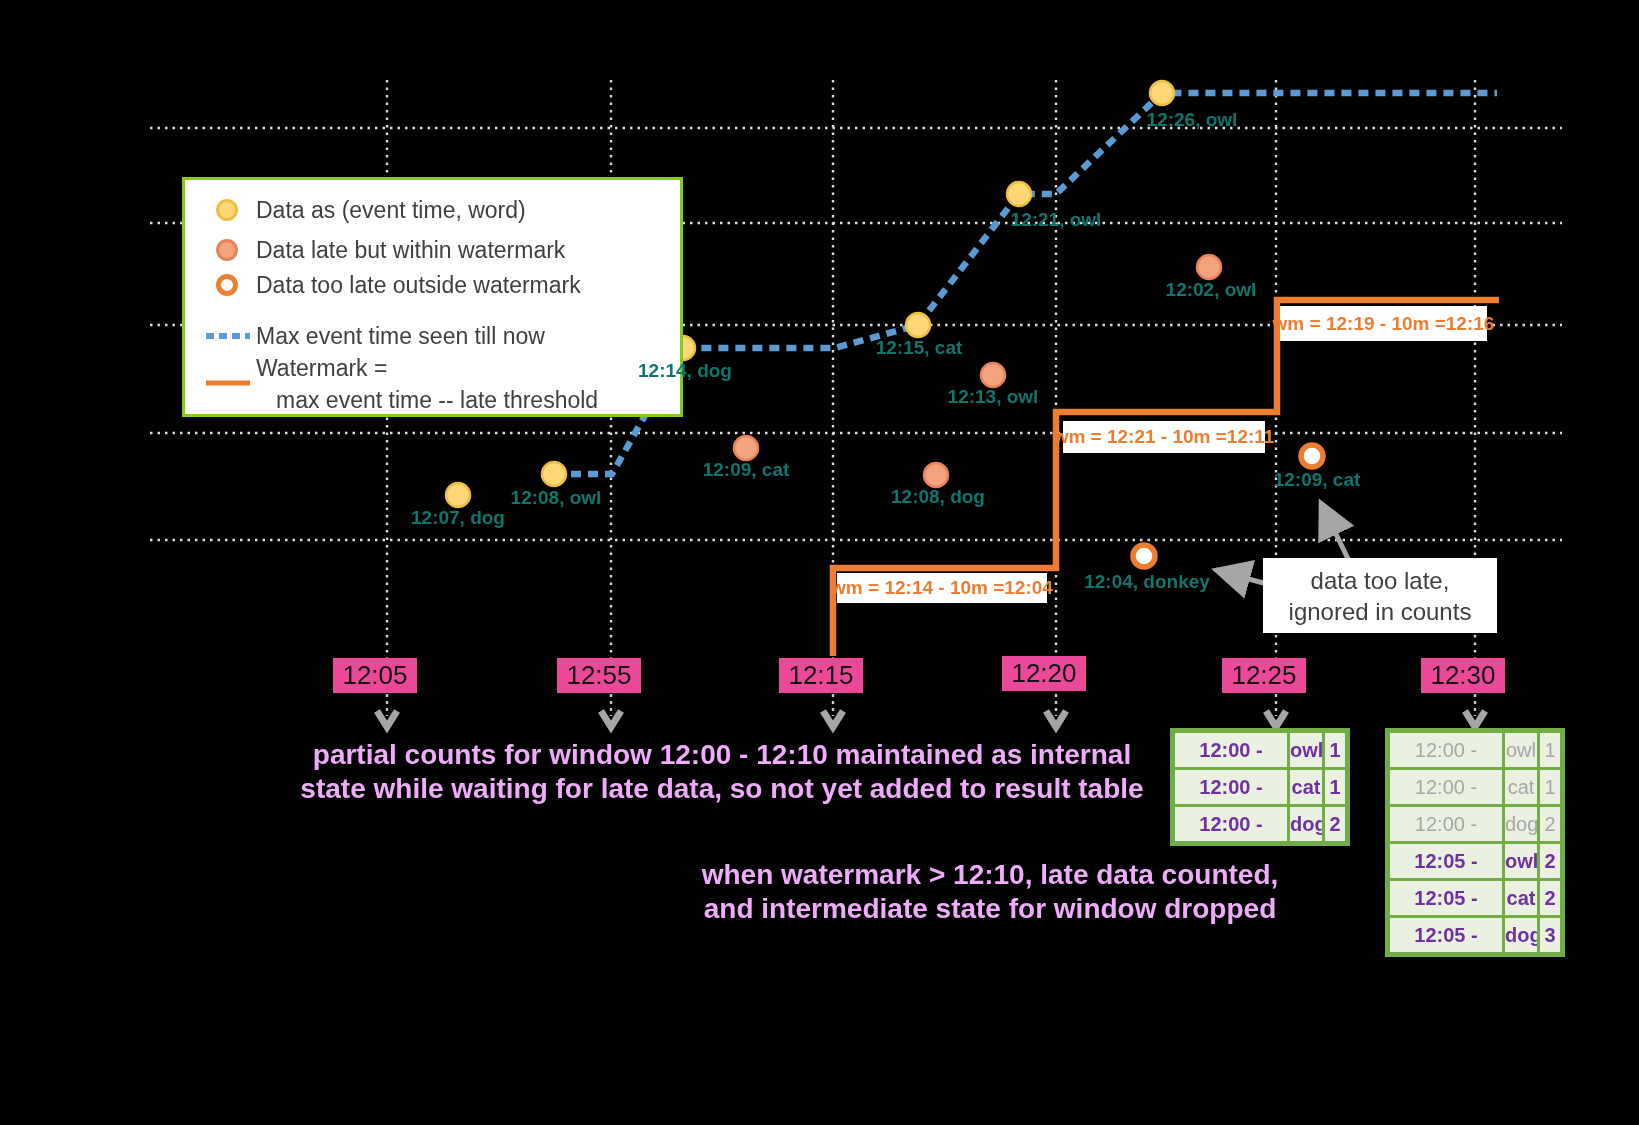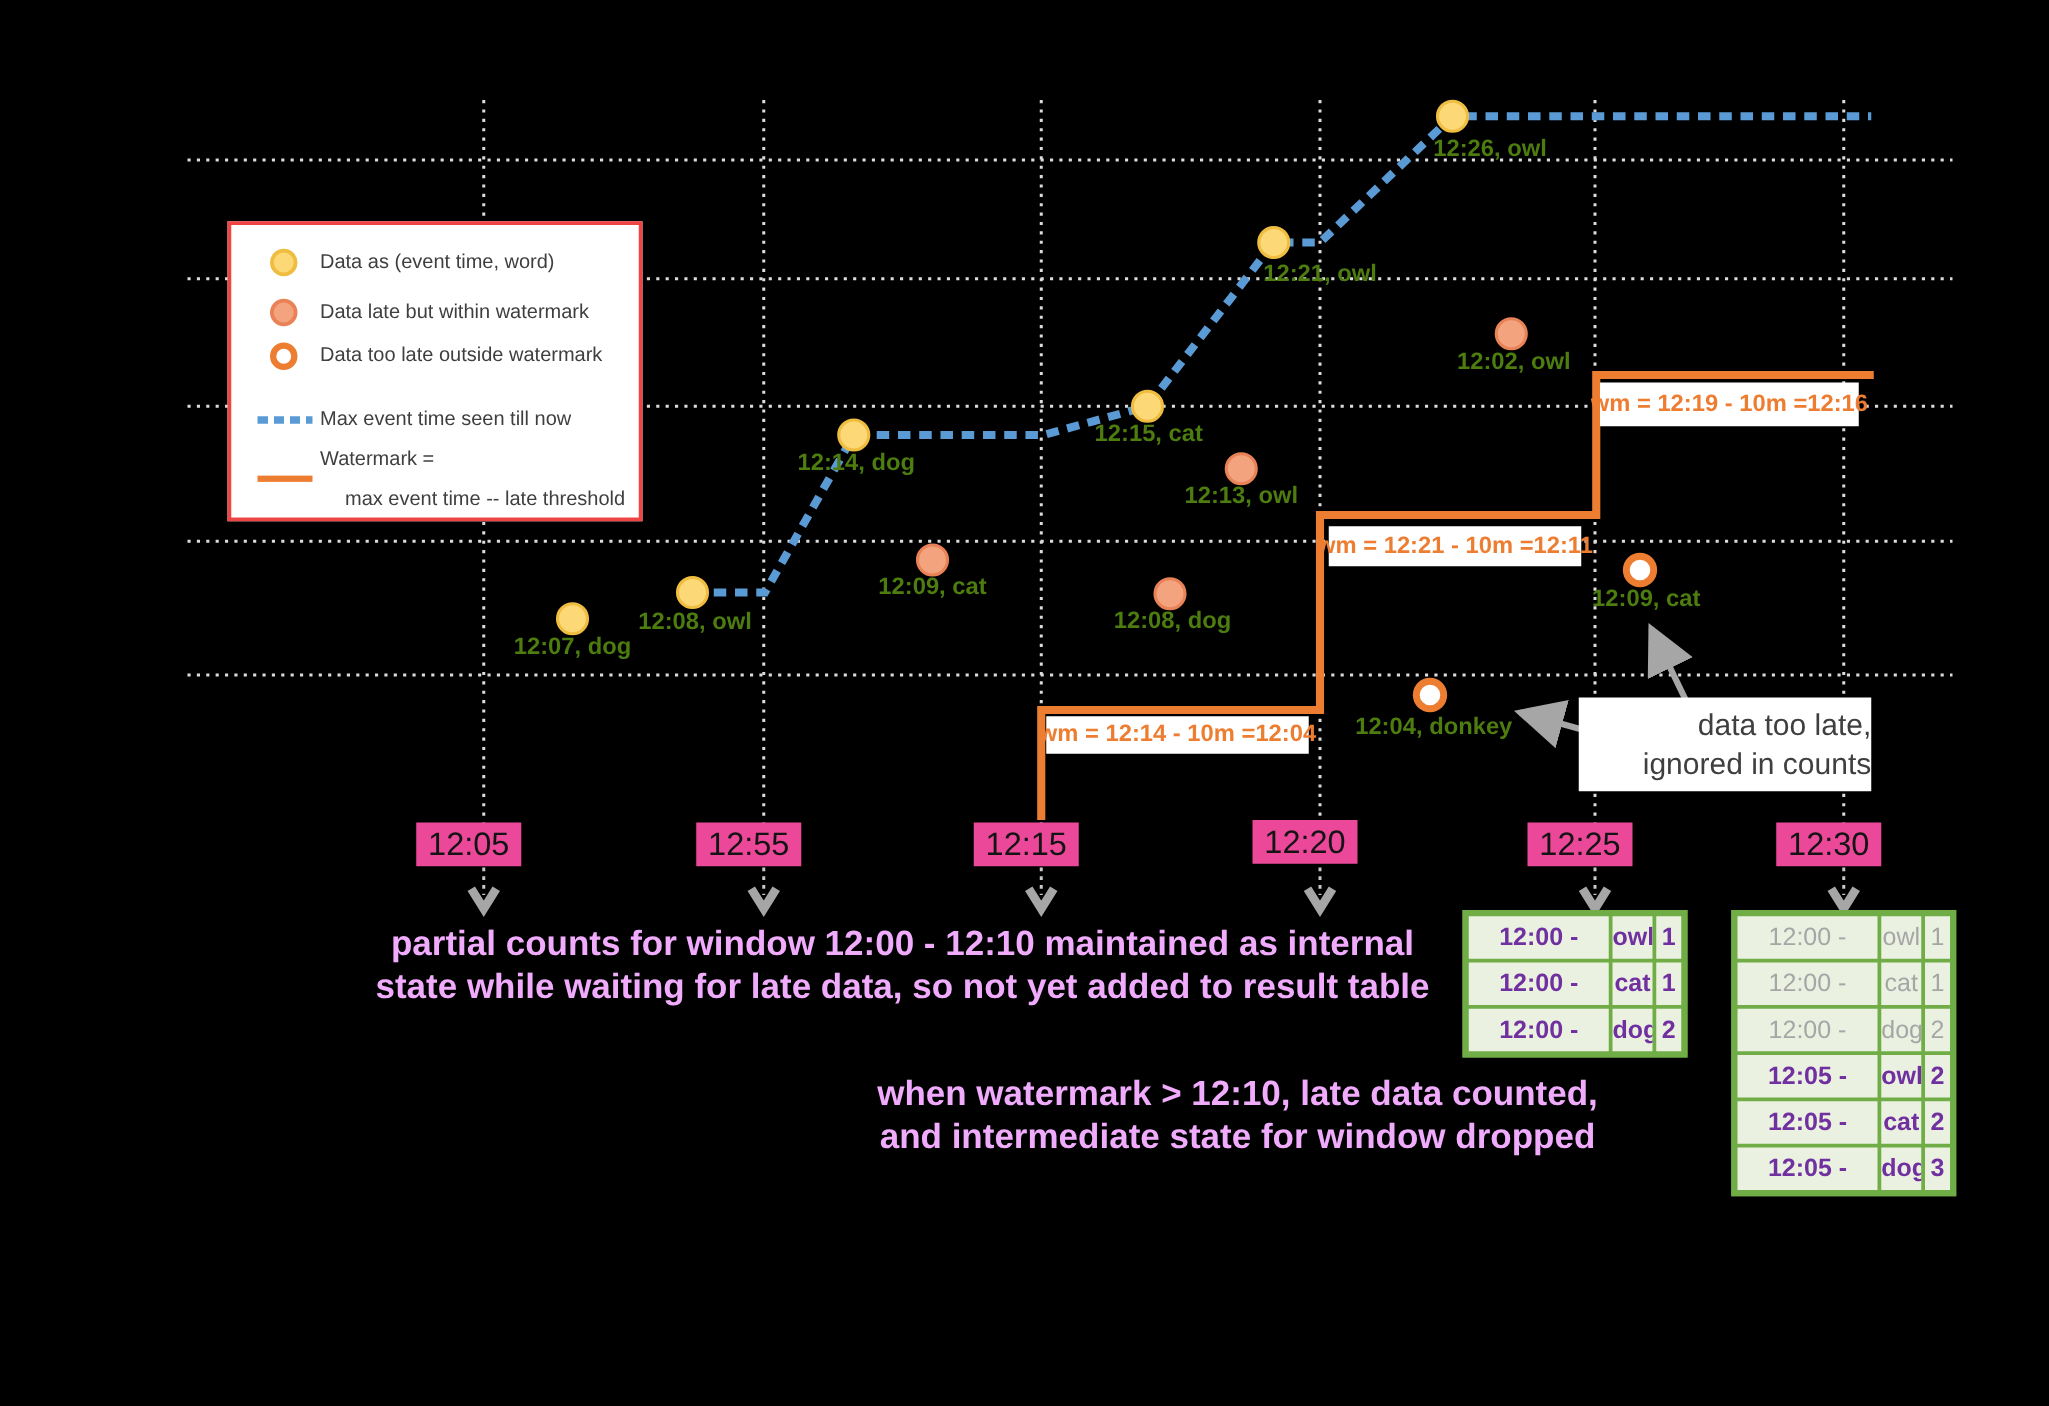--- a/index.html
+++ b/index.html
@@ -1,41 +1,41 @@
 <!DOCTYPE html>
 <html><head>
 <meta charset="utf-8">
 <style>
   html,body{margin:0;padding:0;background:#000;}
   .stage{position:relative;width:1639px;height:1125px;background:#000;overflow:hidden;
          font-family:"Liberation Sans",sans-serif;}
   .stage svg{position:absolute;left:0;top:0;}
   .plabel{position:absolute;transform:translate(-50%,-50%);white-space:nowrap;
-          color:#4d7c0f;font-size:19px;font-weight:bold;}
+          color:#0f766e;font-size:19px;font-weight:bold;}
   .wmlabel{position:absolute;background:#fff;color:#ED7D31;font-size:19px;font-weight:bold;
            display:flex;align-items:center;justify-content:center;white-space:nowrap;}
   .tick{position:absolute;width:84px;height:35px;background:#ec4899;color:#141414;
         font-size:26px;text-align:center;line-height:35px;}
-  .legend{position:absolute;left:182px;top:177px;width:332px;height:240px;background:#fff;
-          border:3px solid #ef4444;box-sizing:border-box;color:#3f3f3f;font-size:16px;}
+  .legend{position:absolute;left:182px;top:177px;width:501px;height:240px;background:#fff;
+          border:3px solid #84cc16;box-sizing:border-box;color:#3f3f3f;font-size:23px;}
   .legend .li{position:absolute;white-space:nowrap;transform:translateY(-50%);}
   .lcirc{position:absolute;width:22px;height:22px;border-radius:50%;box-sizing:border-box;
          transform:translate(-50%,-50%);}
   .lc-a{background:#FCD877;border:3px solid #EFBD3F;}
   .lc-b{background:#F4A37F;border:3px solid #EA8257;}
   .lc-c{background:#fff;border:5px solid #ED7D31;}
   .ldash{position:absolute;width:44px;height:6px;transform:translateY(-50%);
          background:repeating-linear-gradient(90deg,#5B9BD5 0 8px,transparent 8px 13px);}
   .lsolid{position:absolute;width:44px;height:5px;transform:translateY(-50%);background:#ED7D31;}
   .redblock{position:absolute;transform:translateX(-50%);color:#f0abfc;font-size:28px;
             line-height:34px;text-align:center;white-space:nowrap;font-weight:bold;}
   .redblock .em{font-style:italic;font-weight:bold;}
   .callout{position:absolute;left:1263px;top:558px;width:234px;height:75px;background:#fff;
            color:#3f3f3f;font-size:24px;line-height:31px;display:flex;flex-direction:column;
-           align-items:flex-end;justify-content:center;}
+           align-items:center;justify-content:center;}
   .gtable{position:absolute;width:180px;box-sizing:border-box;border:5px solid #70AD47;
           background:#70AD47;display:grid;grid-template-columns:112px 32px auto;gap:3px;}
   .gtable .cell{background:#EAF1E1;height:34px;line-height:34px;text-align:center;
                 font-size:20px;font-weight:bold;color:#7030A0;overflow:hidden;}
   .gtable .old{color:#A6A6A6;font-weight:normal;}
 </style>
 </head>
 <body>
 
 <div class="stage">

